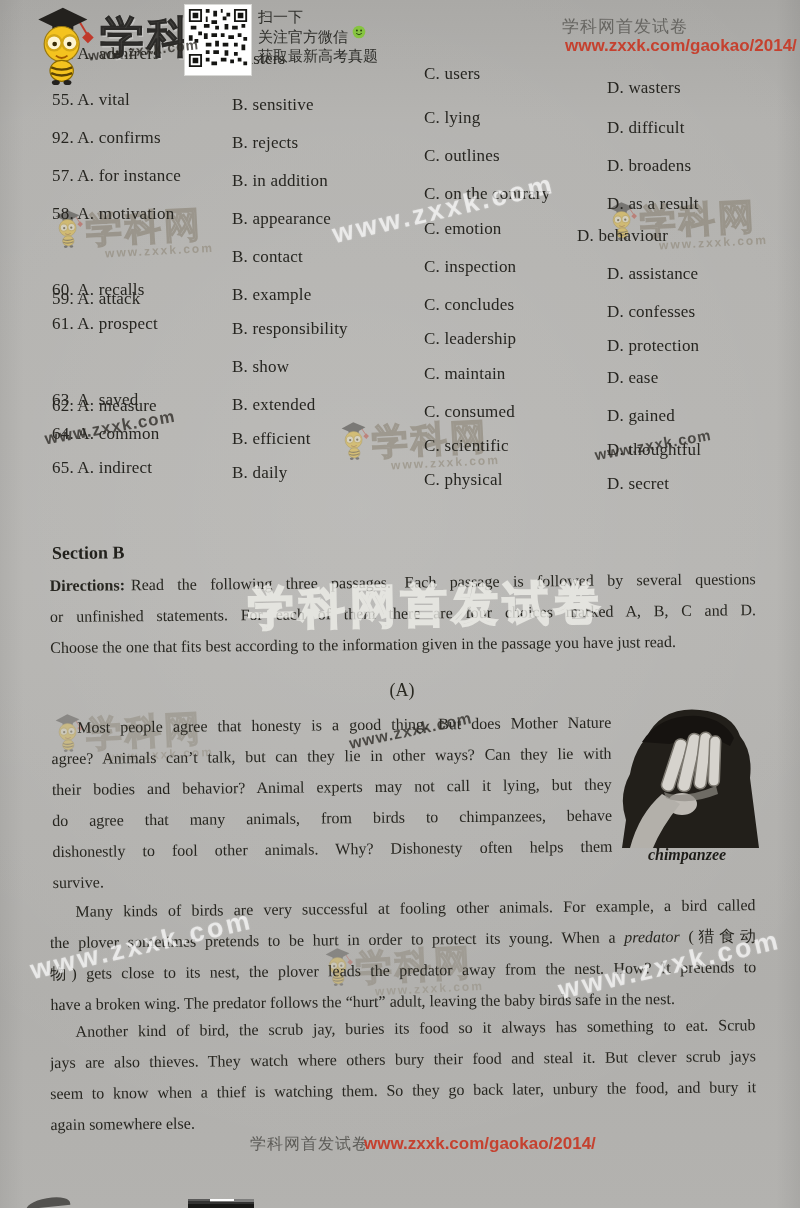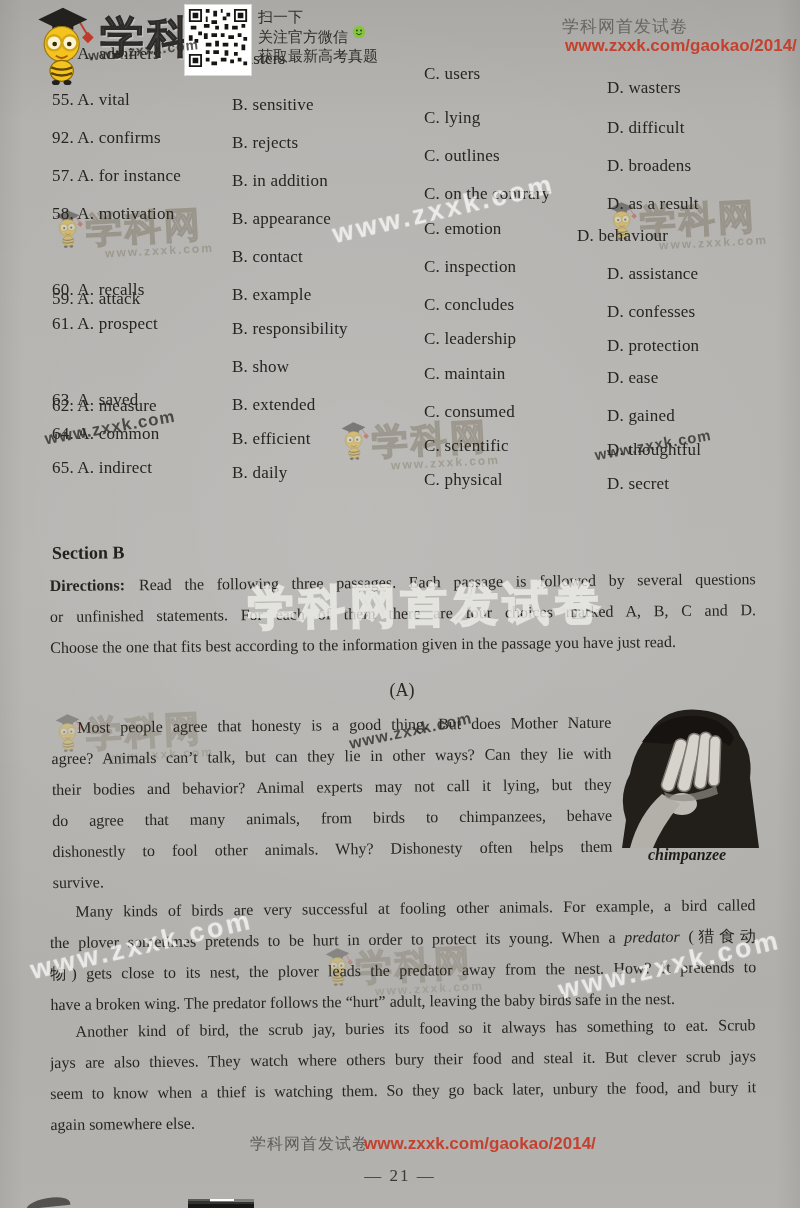--- a/index.html
+++ b/index.html
@@ -19,21 +19,21 @@
   .qr-cap{font-family:"Liberation Sans",sans-serif;font-size:15px;color:#30302c;white-space:nowrap;}
   .site-title{font-family:"Liberation Sans",sans-serif;font-size:17px;color:#676662;letter-spacing:1px;}
   .site-url{font-family:"Liberation Sans",sans-serif;font-size:17px;color:#c5412f;font-weight:bold;}
   
   .opt{position:absolute;font-size:17px;color:#262520;white-space:nowrap;letter-spacing:.2px;}
   
   .para{position:absolute;font-size:16px;color:#272620;}
   .line{height:31px;line-height:31px;overflow:hidden;text-align:justify;text-align-last:justify;white-space:normal;}
   .line.last{text-align-last:left;}
   .indent .line:first-child{text-indent:26px;}
-  .dir-label{font-weight:bold;padding-right:14px;}
+  .dir-label{font-weight:bold;padding-right:6px;}
   .h-section{position:absolute;font-size:18px;font-weight:bold;color:#23221d;}
   .passage-label{position:absolute;width:700px;text-align:center;font-size:18px;color:#2a2922;}
   .tilt{transform:rotate(-0.55deg);transform-origin:0 50%;}
   
   .fig-cap{position:absolute;font-size:16px;font-weight:bold;font-style:italic;text-align:center;color:#1e1d19;}
   
   .wm-url-light{position:absolute;font-family:"Liberation Sans",sans-serif;font-weight:bold;font-size:27px;
     letter-spacing:3px;color:rgba(255,255,255,.62);text-shadow:0 0 2px rgba(255,255,255,.3);z-index:6;}
   .wm-url-dark{position:absolute;font-family:"Liberation Sans",sans-serif;font-weight:bold;
     color:rgba(45,42,37,.78);z-index:6;letter-spacing:1px;}
@@ -257,18 +257,17 @@
   <div class="wm-logo" style="left:322px;top:942px;opacity:.3">
     <svg width="34" height="41">
         <use href="#mascot"></use>
       </svg><span class="wm-name">学科网</span>
     <span class="wm-sub">www.zxxk.com</span>
   </div>
   <div class="wm-url-light" style="left:556px;top:950px;transform:rotate(-13deg)">www.zxxk.com</div>
 
   <div class="foot-brand" style="left:250px;top:1134px">学科网首发试卷</div>
   <div class="foot-url" style="left:364px;top:1134px">www.zxxk.com/gaokao/2014/</div>
-  <div class="page-num" style="left:0;top:1166px">— 21 —</div>
 
 
   <div class="edge-sliver"></div>
   <div class="edge-box"></div>
 </div>
 
 </body></html>

